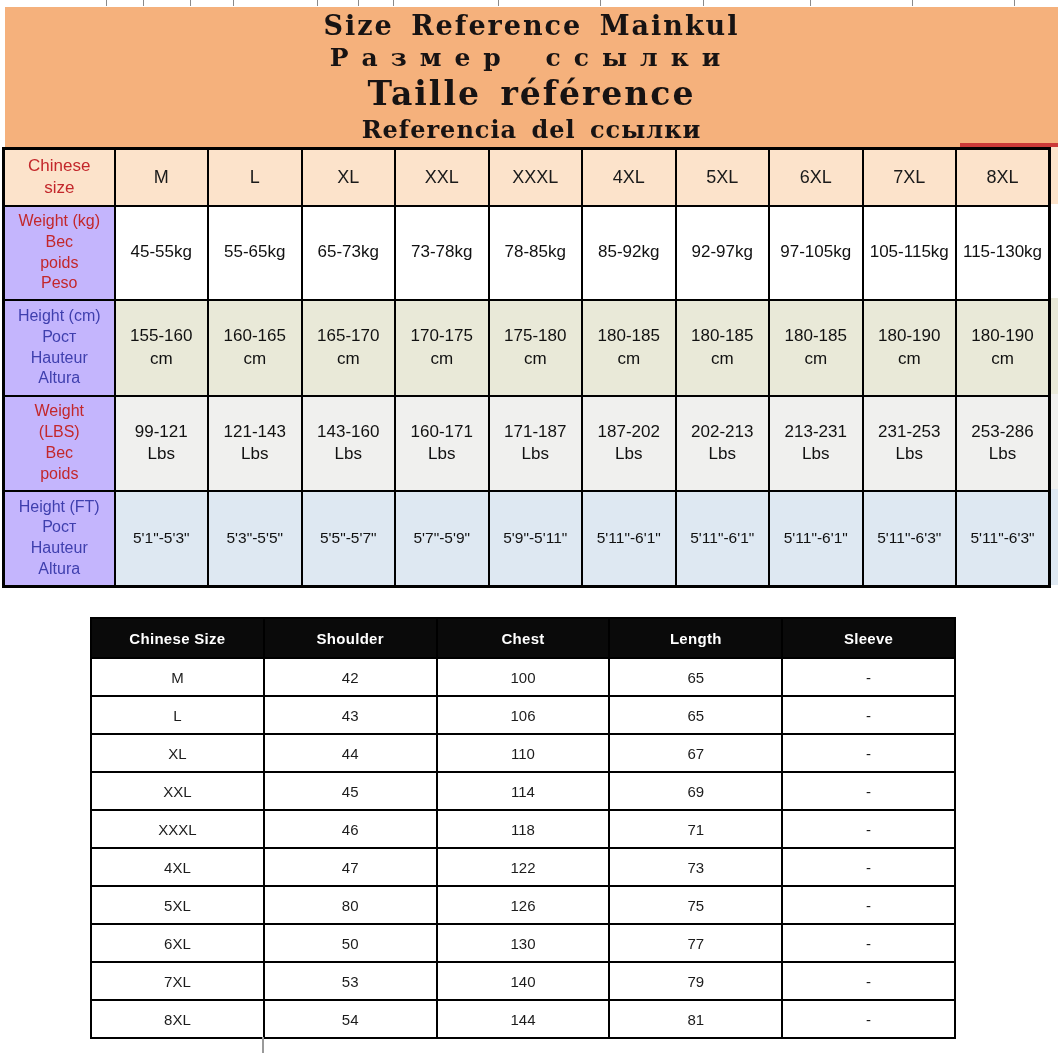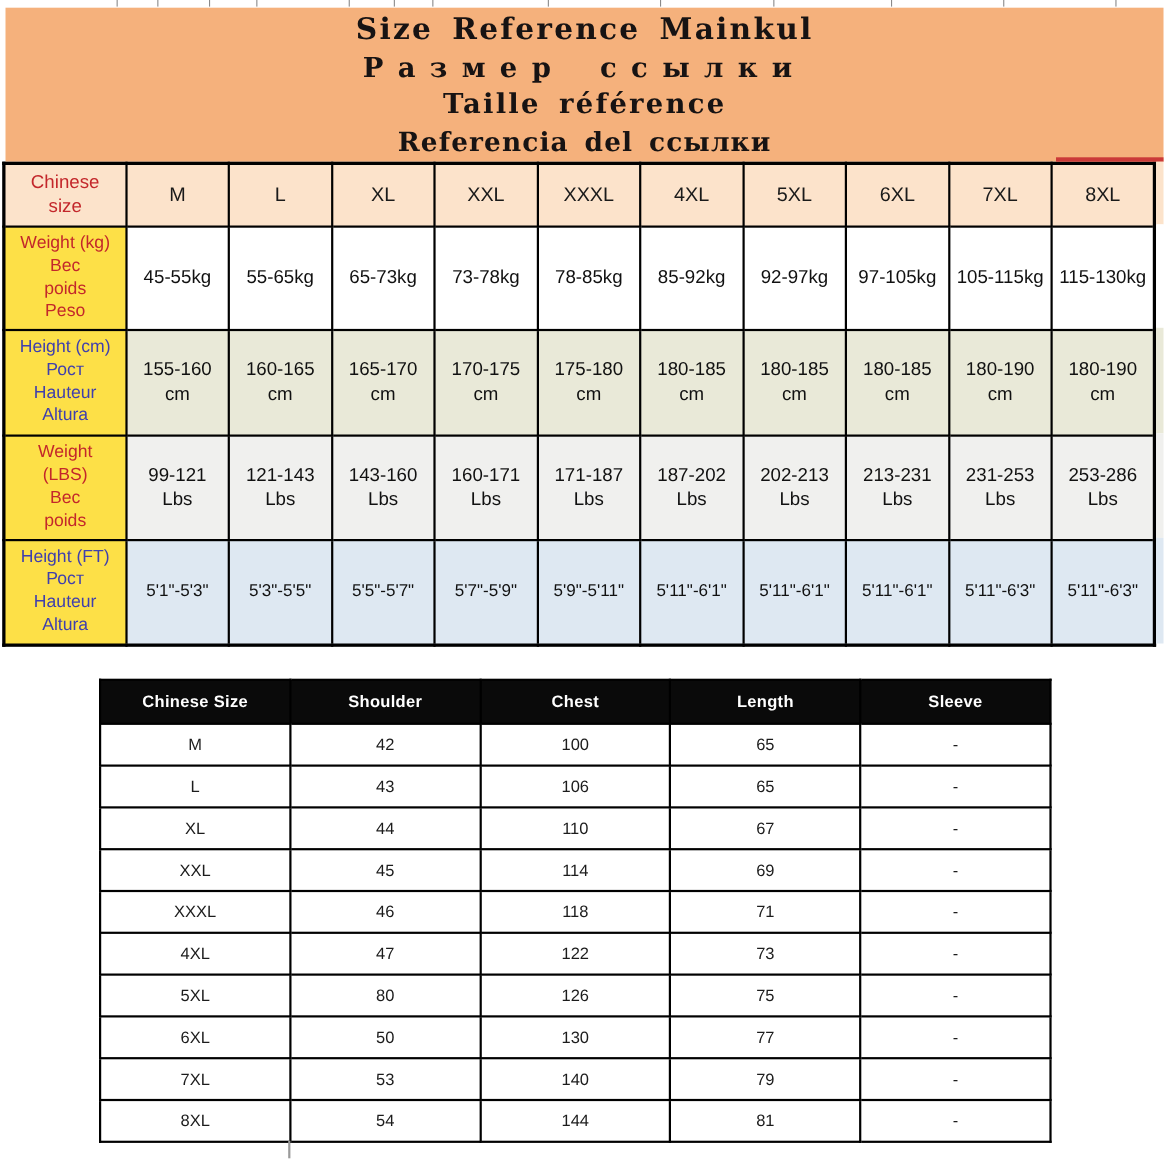--- a/index.html
+++ b/index.html
@@ -18,21 +18,21 @@
   .banner{
     position:absolute;left:5px;top:7px;width:1053px;height:140px;
     background:var(--banner,#f5b17c);
     display:flex;flex-direction:column;justify-content:space-around;align-items:center;
     padding:2px 0;box-sizing:border-box;
     font-family:"DejaVu Serif", serif;
     color:#171313;
   }
   .t1{font-size:27px;font-weight:bold;letter-spacing:2px;word-spacing:6px;}
   .t2{font-size:25px;font-weight:bold;letter-spacing:13px;word-spacing:10px;}
-  .t3{font-size:25px;font-weight:bold;letter-spacing:2px;word-spacing:6px;}
+  .t3{font-size:33px;font-weight:bold;letter-spacing:2px;word-spacing:6px;}
   .t4{font-size:24px;font-weight:bold;letter-spacing:1px;word-spacing:5px;}
 
   
   #size-table{
     position:absolute;left:2px;top:147px;width:1049px;
     border-collapse:collapse;table-layout:fixed;
     border:3px solid #000;
   }
   #size-table th,#size-table td{
     border:2px solid #000;
@@ -40,21 +40,21 @@
     white-space:pre-line;line-height:1.3;
     padding:0 2px;font-weight:normal;
   }
   #size-table tr:nth-child(1){height:57px;}
   #size-table tr:nth-child(2){height:94px;}
   #size-table tr:nth-child(3){height:96px;}
   #size-table tr:nth-child(4){height:95px;}
   #size-table tr:nth-child(5){height:96px;}
   .corner{background:var(--header-peach,#fce3cb);font-size:17px;margin-top:44px;}
   .size-h{background:var(--header-peach,#fce3cb);font-size:18px;color:#1a1a1a;}
-  .row-label{background:#fde047;font-size:16px;line-height:1.35;}
+  .row-label{background:#c4b5fd;font-size:16px;line-height:1.35;}
   .red-label{color:var(--label-red,#c3272b);}
   .blue-label{color:var(--label-blue,#3f3fae);}
   .val{font-size:17px;color:#111;}
   .val-small{font-size:15.5px;}
   .bg-white{background:#ffffff;}
   .bg-beige{background:var(--row-beige,#e9e9d8);}
   .bg-gray{background:var(--row-gray,#f0f0ee);}
   .bg-blue{background:var(--row-blue,#dee8f2);}
 
   

